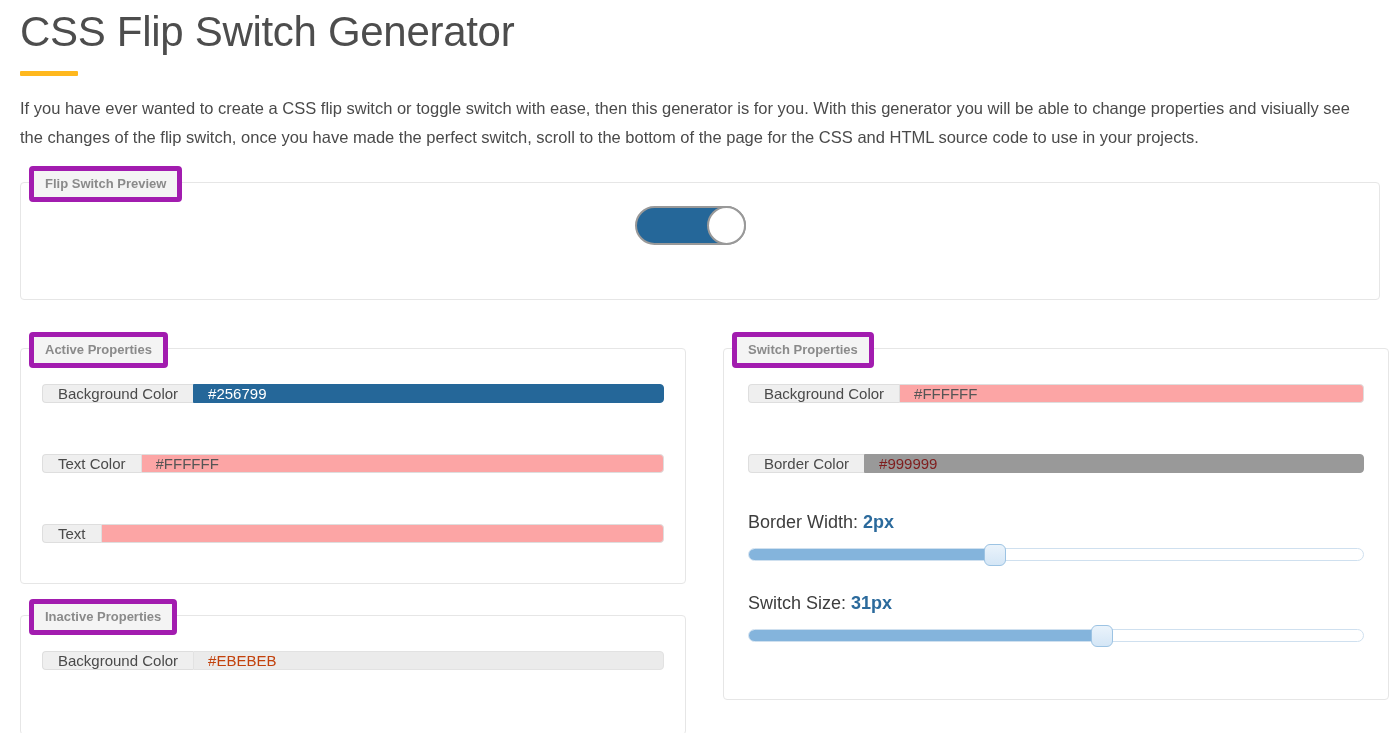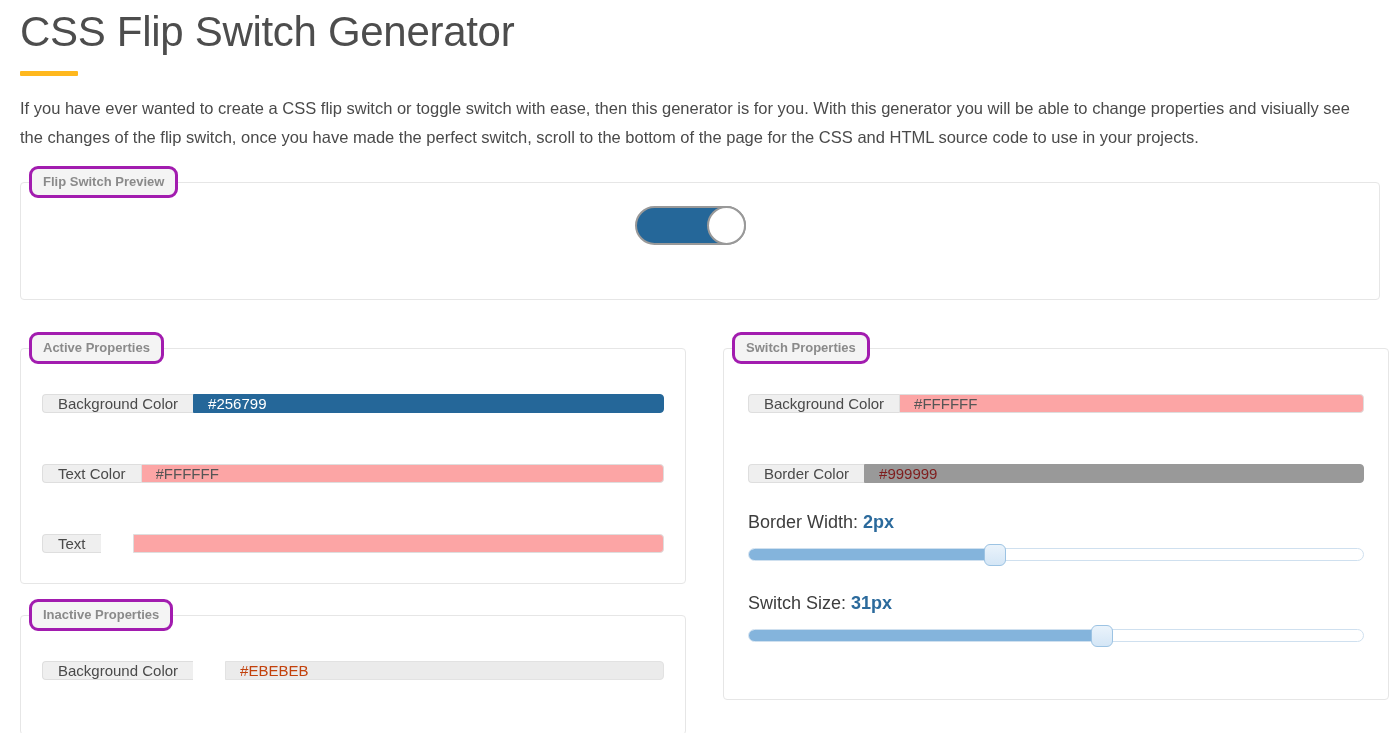--- a/index.html
+++ b/index.html
@@ -52,22 +52,22 @@
     position: relative;
     border: 1px solid #e6e6e6;
     border-radius: 4px;
     background: #ffffff;
   }
   .panel-legend {
     position: absolute;
     top: -17px;
     left: 8px;
     background: #f4f4f4;
-    border: 3px solid #a21caf;
-    border-radius: 9px;
+    border: 5px solid #a21caf;
+    border-radius: 4px;
     padding: 6px 11px 7px 11px;
     font-size: 13px;
     font-weight: bold;
     color: #8a8a8a;
     line-height: 1;
     white-space: nowrap;
   }
 
   
   .preview-panel {
@@ -108,25 +108,25 @@
   .col { width: 666px; flex: 0 0 666px; }
 
   .props-panel { padding: 24px 21px 22px 21px; }
   .active-panel { height: 236px; }
   .inactive-panel { margin-top: 31px; height: 120px; }
   .switch-panel { height: 352px; padding: 24px 24px 22px 24px; }
 
   
   .input-group {
     display: flex;
-    align-items: flex-end;
+    align-items: center;
     height: 40px;
     margin-bottom: 30px;
   }
-  .input-group:last-child { margin-bottom: 0; gap: 32px; }
+  .input-group:last-child { margin-bottom: 0; }
   .ig-label {
     display: flex;
     align-items: center;
     padding: 0 15px;
     background: #efefef;
     border: 1px solid #dedede;
     border-right: none;
     border-radius: 4px 0 0 4px;
     font-size: 15px;
     color: #4a4a4a;

